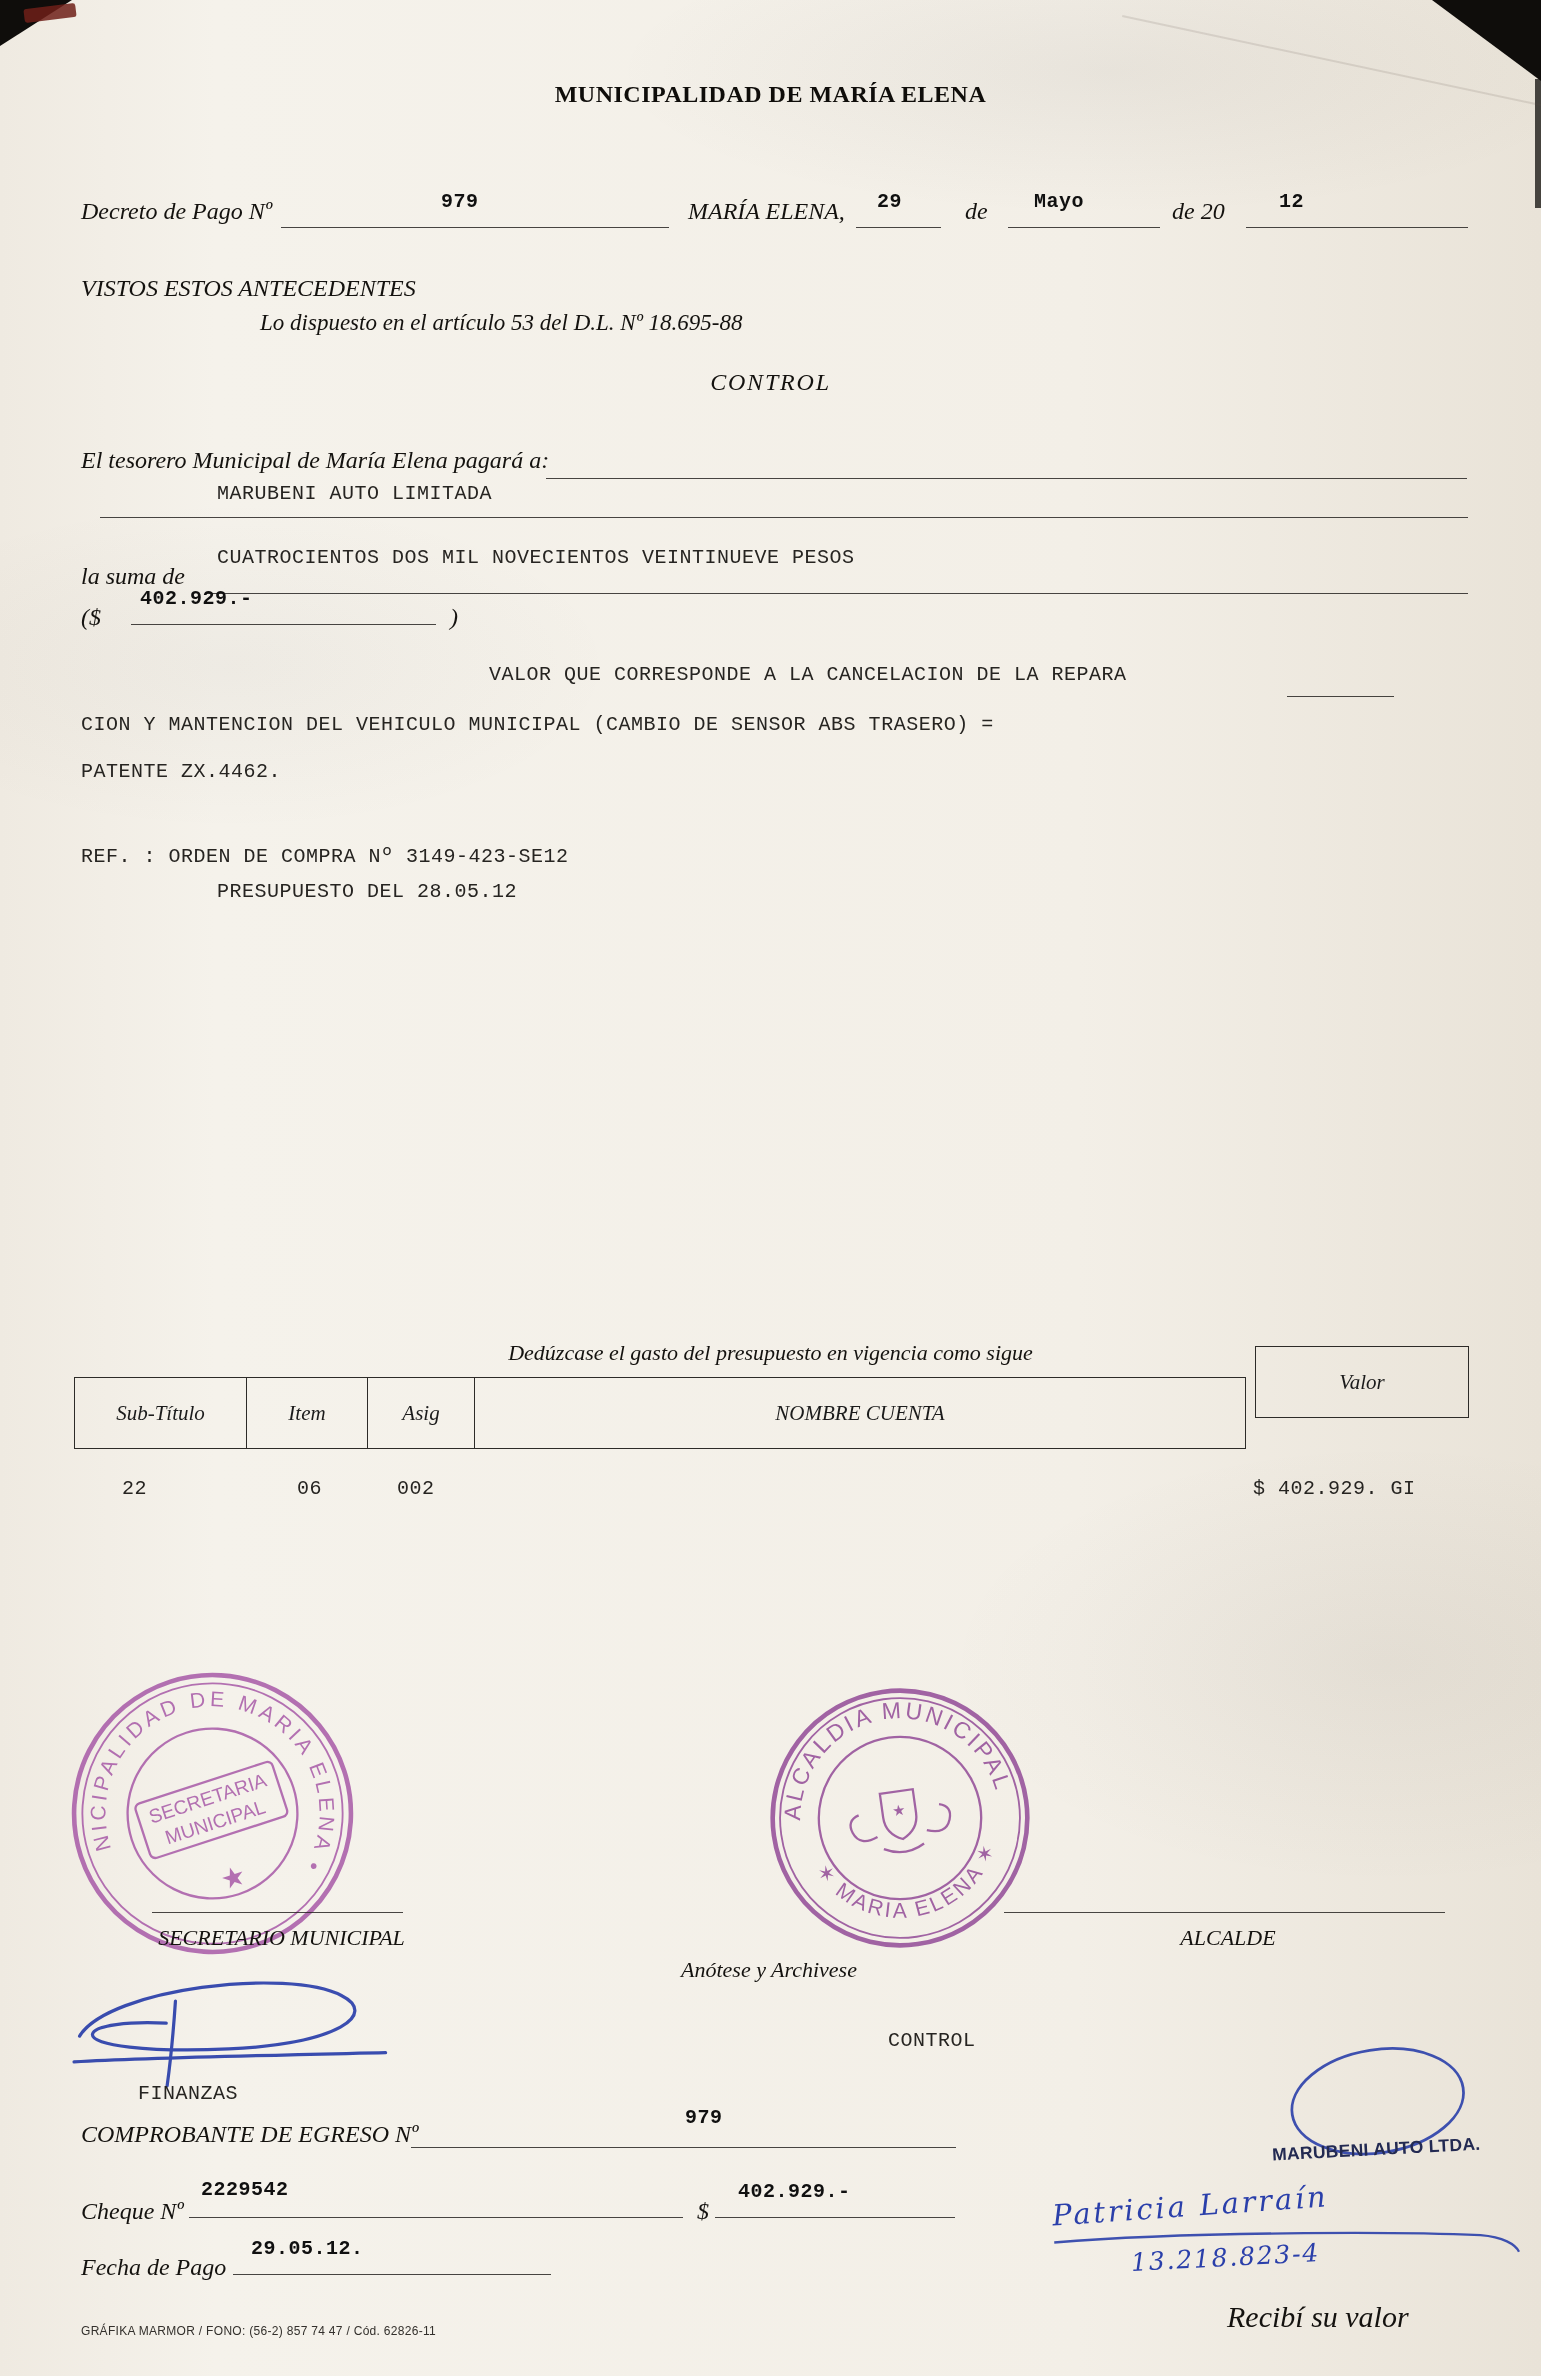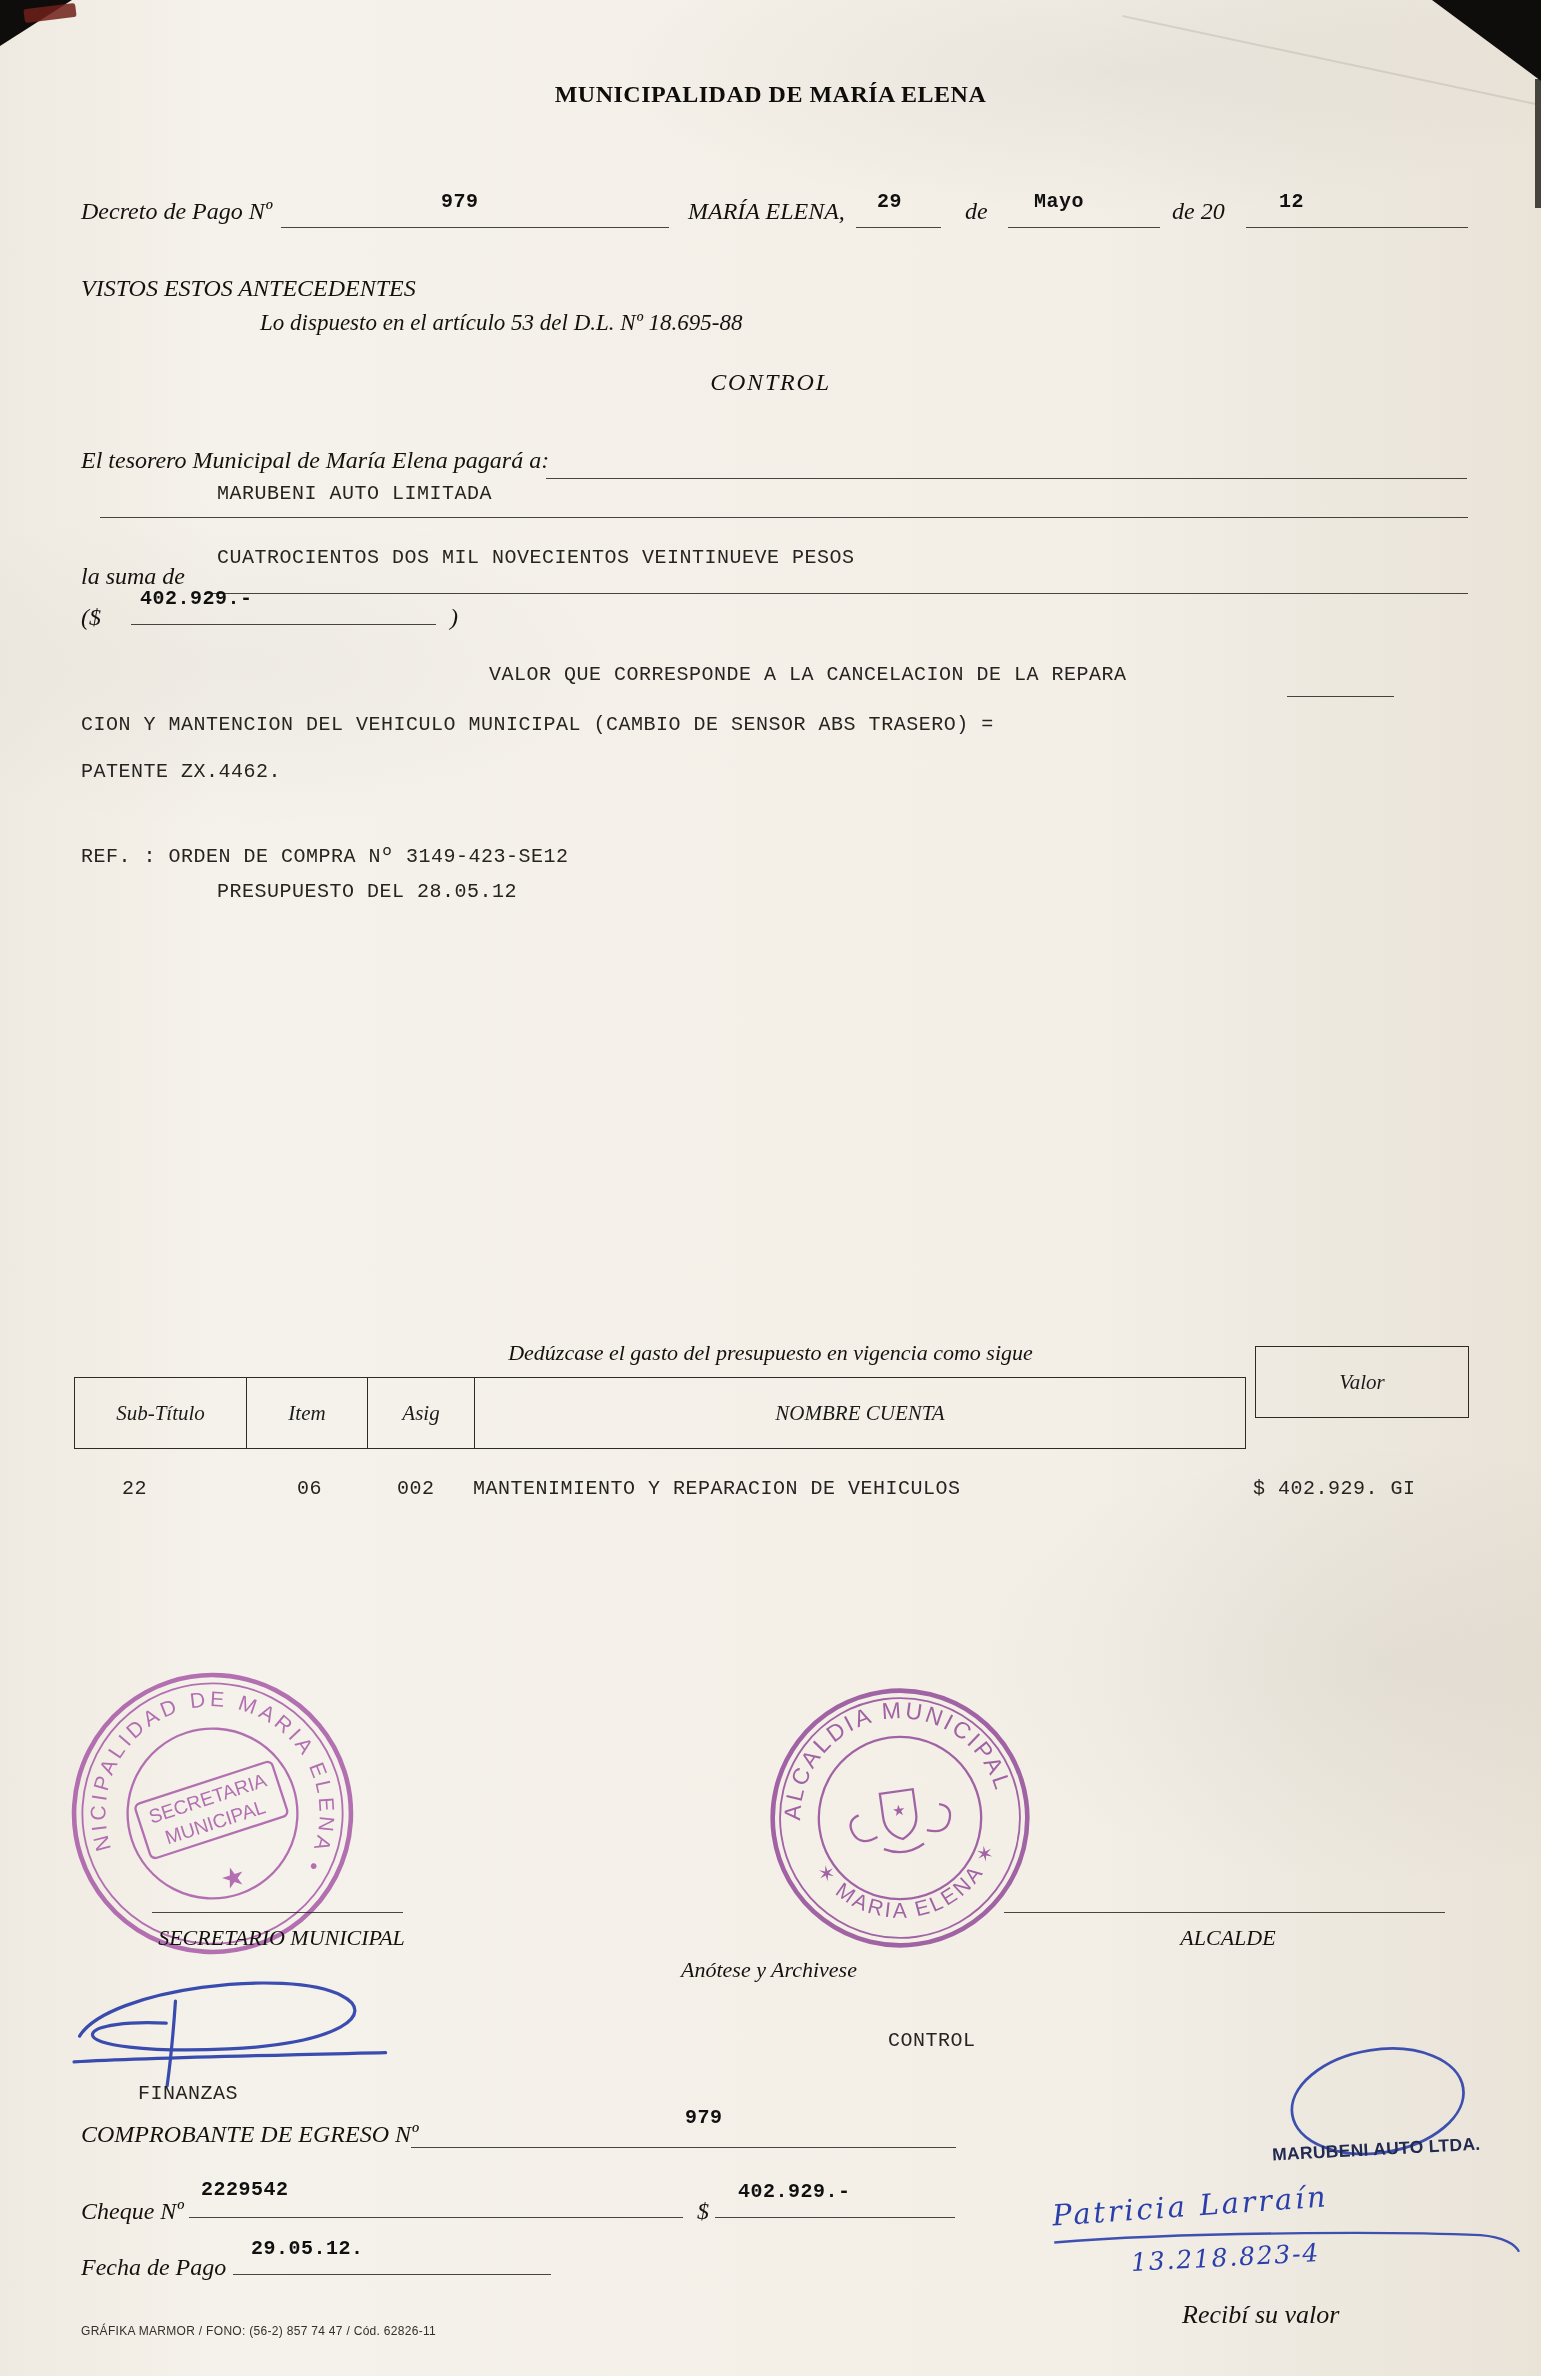--- a/index.html
+++ b/index.html
@@ -87,21 +87,20 @@
     <div class="cell sep" style="width:171px;">Sub-Título</div>
     <div class="cell sep" style="width:120px;">Item</div>
     <div class="cell sep" style="width:106px;">Asig</div>
     <div class="cell" style="flex:1;">NOMBRE CUENTA</div>
   </div>
   <div class="abs tbox cell" style="left:1255px;top:1346px;width:214px;height:72px;">Valor</div>
 
   <div class="abs tw" style="left:122px;top:1477px;">22</div>
   <div class="abs tw" style="left:297px;top:1477px;">06</div>
   <div class="abs tw" style="left:397px;top:1477px;">002</div>
-  <div class="abs tw" style="left:473px;top:1477px;">MANTENIMIENTO Y REPARACION DE VEHICULOS</div>
   <div class="abs tw" style="left:1253px;top:1477px;">$ 402.929. GI</div>
 
   <svg class="abs" style="left:51px;top:1652px;" width="323" height="323" viewBox="0 0 350 350">
     <g transform="rotate(-18 175 175)" opacity="0.72" stroke="#9a3f9c" fill="none">
       <circle cx="175" cy="175" r="150" stroke-width="5"></circle>
       <circle cx="175" cy="175" r="141" stroke-width="2"></circle>
       <circle cx="175" cy="175" r="92" stroke-width="2.5"></circle>
       <defs>
         <path id="lsArc" d="M59,175 a116,116 0 1,1 232,0 a116,116 0 1,1 -232,0"></path>
       </defs>
@@ -177,16 +176,16 @@
   <svg class="abs" style="left:1281px;top:2035px;" width="198" height="138" viewBox="0 0 215 150">
     <ellipse cx="105" cy="72" rx="94" ry="56" transform="rotate(-9 105 72)" stroke="#2a3faa" stroke-width="3" fill="none" opacity="0.9"></ellipse>
   </svg>
   <div class="abs" style="left:1272px;top:2139px;width:212px;font-family:'Liberation Sans',sans-serif;font-weight:bold;font-size:17.5px;color:#232a52;transform:rotate(-3deg);letter-spacing:0.3px;white-space:nowrap;">MARUBENI AUTO LTDA.</div>
 
   <div class="abs hand" style="left:1052px;top:2189px;font-size:29px;letter-spacing:2.8px;transform:rotate(-4deg);">Patricia Larraín</div>
   <svg class="abs" style="left:1048px;top:2215px;" width="480" height="55" viewBox="0 0 520 60">
     <path d="M5,30 C150,18 380,18 470,22 C495,24 508,32 512,40" stroke="#2a3faa" stroke-width="2.5" fill="none" opacity="0.9"></path>
   </svg>
   <div class="abs hand" style="left:1131px;top:2243px;font-size:25px;letter-spacing:1.8px;transform:rotate(-3deg);">13.218.823-4</div>
-  <div class="abs it" style="left:1182px;top:2300px;font-size:26px;">Recibí su valor</div>
+  <div class="abs it" style="left:1227px;top:2300px;font-size:30px;">Recibí su valor</div>
 
 </div>
 
 
 </body></html>

